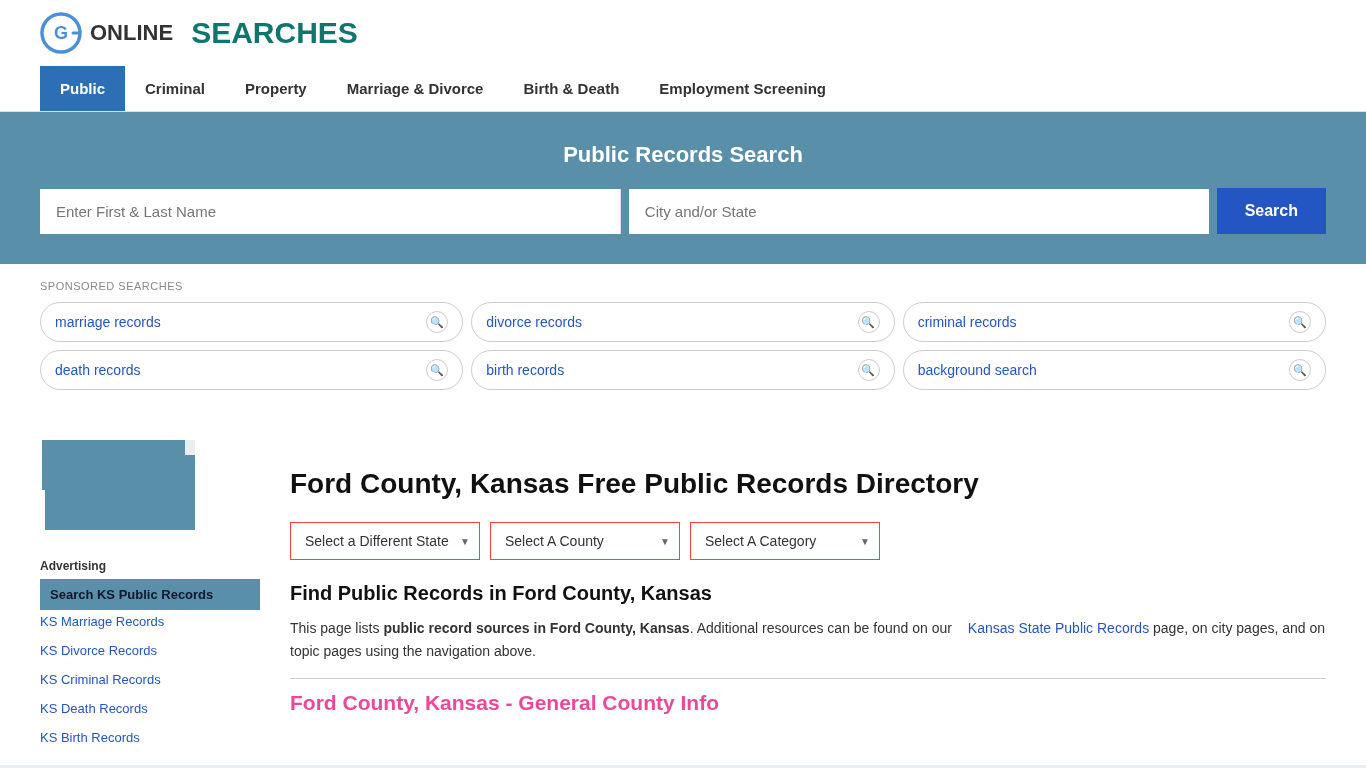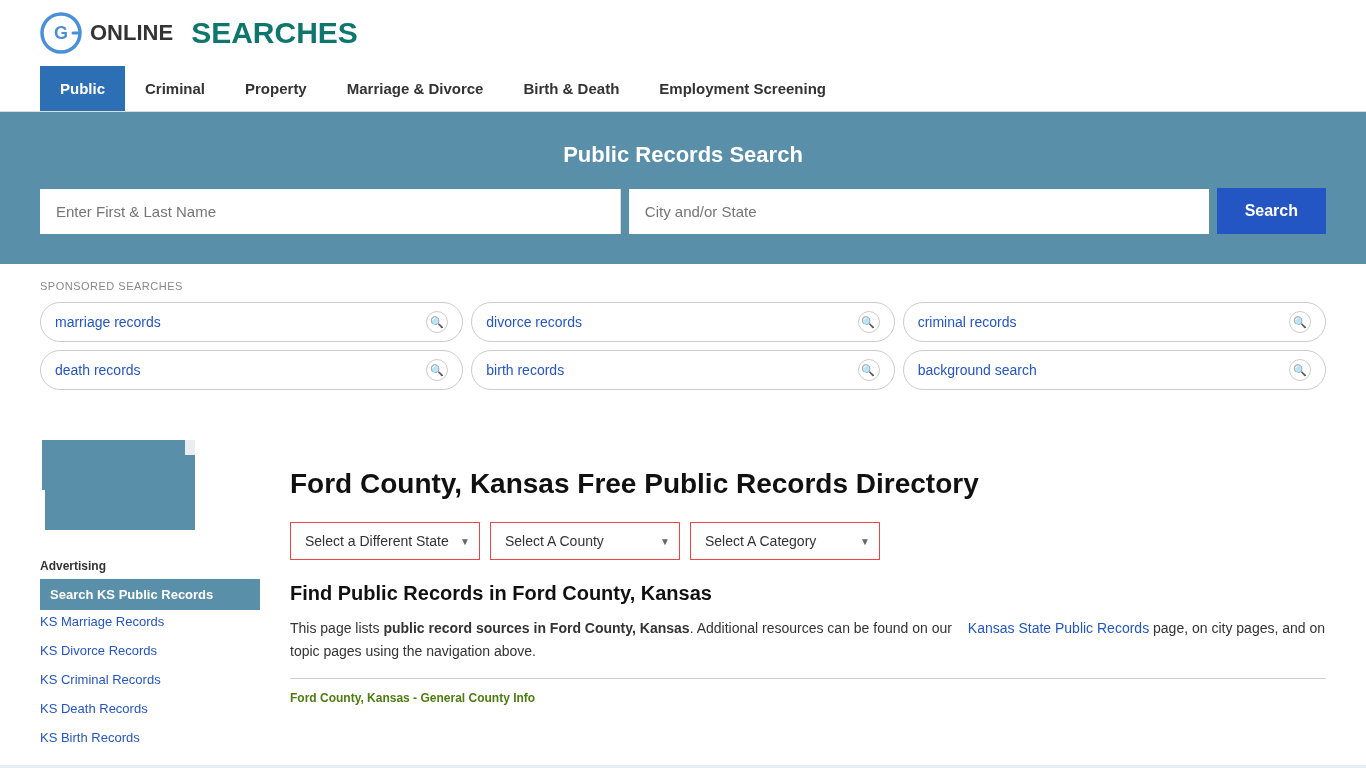--- a/index.html
+++ b/index.html
@@ -36,42 +36,42 @@
     .sponsored-tag { display: flex; align-items: center; justify-content: space-between; border: 1px solid #ccc; border-radius: 20px; padding: 8px 14px; color: #2355c3; font-size: 14px; cursor: pointer; text-align: right; }
     .search-circle { width: 22px; height: 22px; border: 1px solid #ccc; border-radius: 50%; display: flex; align-items: center; justify-content: center; font-size: 11px; color: #666; flex-shrink: 0; }
 
     
     .content-area { display: flex; gap: 0; padding: 20px 40px; }
 
     
     .sidebar { width: 220px; flex-shrink: 0; margin-right: 30px; }
     .state-map { width: 160px; height: 110px; margin-bottom: 16px; }
     .advertising-label { font-size: 12px; color: #333; font-weight: 700; margin-bottom: 6px; }
-    .ad-active { background: #5a8faa; color: #ffffff; padding: 8px 10px; font-size: 13px; font-weight: 600; margin-bottom: 2px; cursor: pointer; }
+    .ad-active { background: #5a8faa; color: #0f172a; padding: 8px 10px; font-size: 13px; font-weight: 600; margin-bottom: 2px; cursor: pointer; }
     .sidebar-links { display: flex; flex-direction: column; gap: 14px; margin-top: 4px; }
     .sidebar-link { color: #2355c3; font-size: 13px; text-decoration: none; }
 
     
     .main-content { flex: 1; }
     .page-title { font-size: 28px; font-weight: 900; color: #111; margin-bottom: 20px; line-height: 1.3; margin-top: 36px; }
 
     
     .dropdowns-row { display: flex; gap: 10px; margin-bottom: 22px; flex-wrap: wrap; }
     .dropdown-select { padding: 10px 14px; border: 1px solid #ef4444; background: #fff; font-size: 14px; color: #333; cursor: pointer; appearance: none; min-width: 190px; }
     .dropdown-wrapper { position: relative; display: inline-block; }
     .dropdown-wrapper::after { content: '▼'; position: absolute; right: 10px; top: 50%; transform: translateY(-50%); font-size: 10px; color: #666; pointer-events: none; }
 
     
     .find-title { font-size: 20px; font-weight: 700; color: #111; margin-bottom: 12px; }
     .find-description { font-size: 14px; color: #333; line-height: 1.6; margin-bottom: 16px; }
     .find-description strong { font-weight: 700; }
     .find-description a { color: #2355c3; text-decoration: none; padding-left: 12px; }
 
     .section-divider { border: none; border-top: 1px solid #ccc; margin-bottom: 12px; }
-    .section-subtitle { font-size: 12px; font-weight: 700; color: #4d7c0f; }
+    .section-subtitle { font-size: 21px; font-weight: 700; color: #ec4899; }
   </style>
 </head>
 <body>
 
 <div>
   <div class="header">
     <div class="logo">
       <svg class="logo-icon" viewBox="0 0 42 42">
         <circle cx="21" cy="21" r="19" fill="none" stroke="#4a90d9" stroke-width="3.5"></circle>
         <text x="21" y="27" text-anchor="middle" font-size="18" font-weight="900" fill="#4a90d9">G</text>

